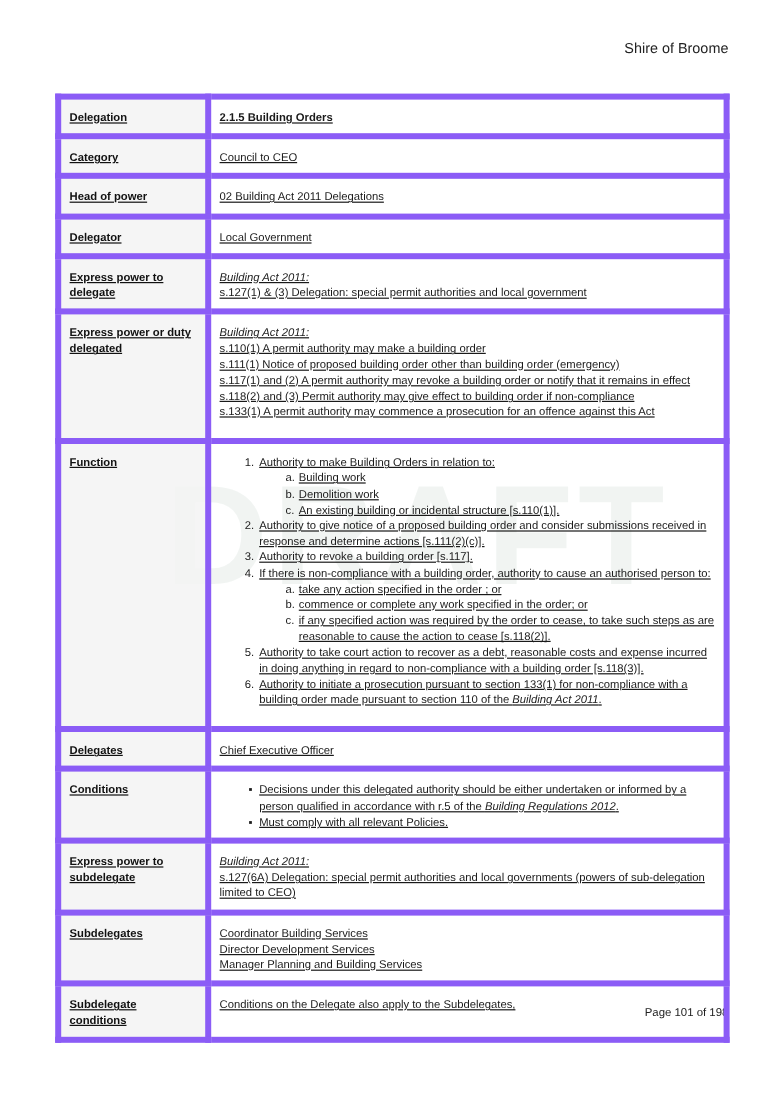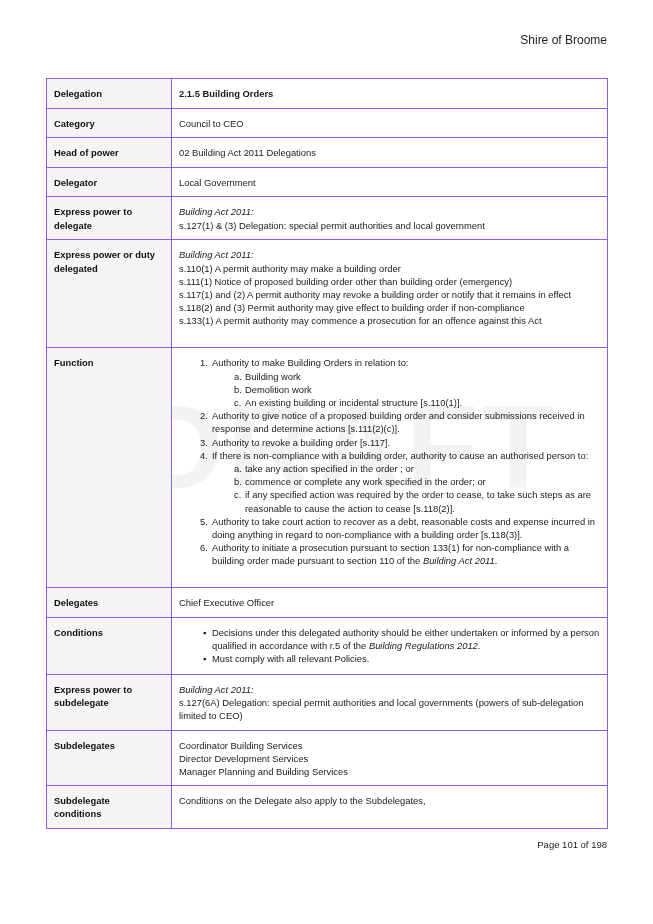--- a/index.html
+++ b/index.html
@@ -33,23 +33,24 @@
     }
     table.deleg {
       position: absolute; left: 46px; top: 78px;
       width: 562px;
       border-collapse: collapse;
       font-size: 9.4px;
       line-height: 13.2px;
       z-index: 1;
     }
     table.deleg td {
-      border: 1px solid #8b5cf6;
+      border: 5px solid #8b5cf6;
       vertical-align: top;
       padding: 8px 7px 7px 7px;
+      text-decoration: underline;
     }
     table.deleg td.lbl {
       width: 125px;
       background: rgba(243,243,243,0.85);
       font-weight: bold;
       color: #111;
     }
     table.deleg td.val { background: transparent; }
     .it { font-style: italic; }
     .b { font-weight: bold; }

